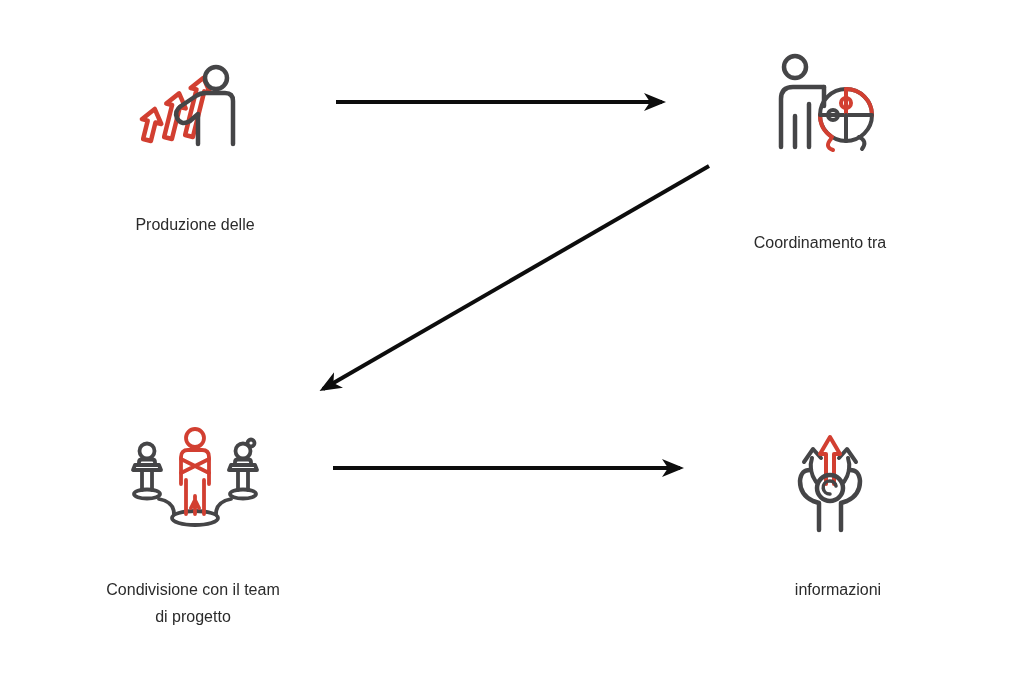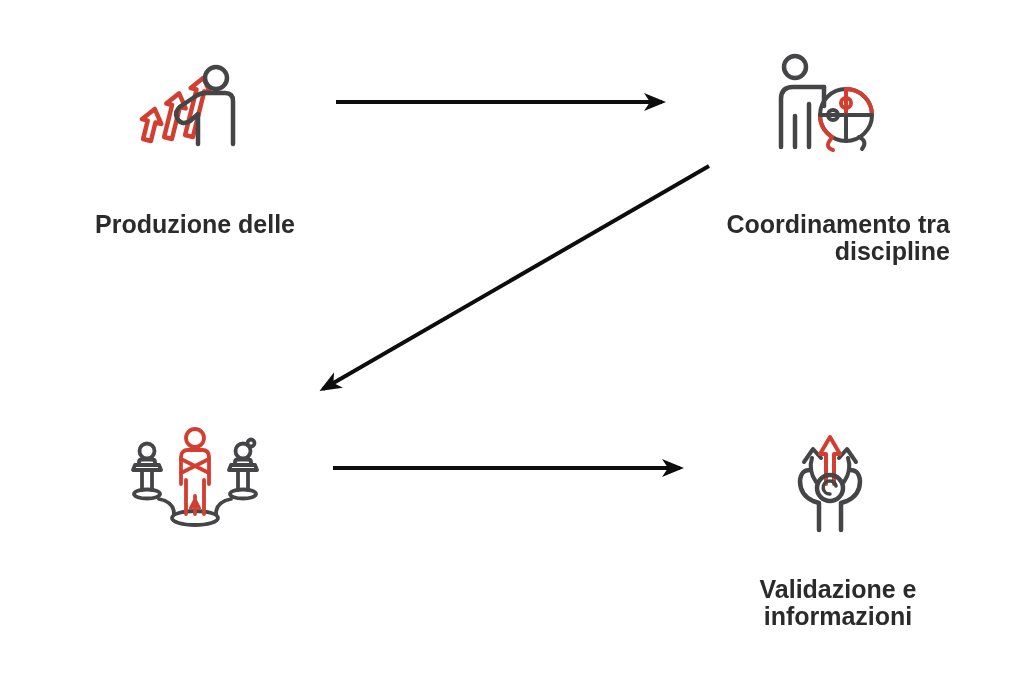--- a/index.html
+++ b/index.html
@@ -22,24 +22,24 @@
     position:absolute;left:0;top:0;width:1024px;height:674px;
     pointer-events:none;
   }
   .connector-line{stroke:var(--arrow-black);stroke-width:4;}
   .arrowhead-fill{fill:var(--arrow-black);}
   .node{position:absolute;}
   .node-icon{position:absolute;}
   .node-label{
     position:absolute;
     text-align:center;
-    font-size:25px;
+    font-size:16px;
     line-height:27px;
     color:var(--text-color);
-    font-weight:700;
+    font-weight:400;
   }
   .stroke-red{stroke:var(--accent-red);}
   .stroke-gray{stroke:var(--icon-gray);}
   .icon-stroke{fill:none;stroke-linecap:round;stroke-linejoin:round;}
 </style>
 </head>
 <body>
 
 <div class="canvas">
 
@@ -90,23 +90,22 @@
           <path class="stroke-gray" d="M58,63 L110,63"></path>
           <path class="stroke-red" d="M84,37 L84,63"></path>
           <path class="stroke-gray" d="M84,63 L84,89"></path>
           <circle class="stroke-red" cx="84" cy="51" r="5"></circle>
           <circle class="stroke-gray" cx="71" cy="63" r="5"></circle>
           <path class="stroke-red" d="M69,87 q-7,8 2,11"></path>
           <path class="stroke-gray" d="M97,85 q9,4 3,12"></path>
         </g>
       </svg>
     </div>
-    <div class="node-label" style="left:690px;top:211px;width:260px;text-align:right;">
+    <div class="node-label" style="left:690px;top:229px;width:260px;">
       <div>Coordinamento tra</div>
-      <div>discipline</div>
     </div>
   </div>
 
   <div class="node">
     <div class="node-icon" style="left:125px;top:424px;">
       <svg viewBox="0 0 140 105" width="140" height="105">
         <g class="icon-stroke stroke-gray" stroke-width="3.8">
           <circle cx="22" cy="27" r="7.5"></circle>
           <path d="M8,46 L36,46 L34,41 L10,41 Z"></path>
           <path d="M14,41 L14,38 Q14,35.5 17,35.5 L27,35.5 Q30,35.5 30,38 L30,41"></path>
@@ -125,20 +124,22 @@
         <g class="icon-stroke stroke-red" stroke-width="3.8">
           <circle cx="70" cy="14" r="9"></circle>
           <path d="M56,60 L56,33 Q56,26 63,26 L77,26 Q84,26 84,33 L84,60"></path>
           <path d="M56,35 L84,49 M84,35 L56,49"></path>
           <path d="M61,90 L61,56 M79,90 L79,56"></path>
           <path d="M70,90 L70,72 M66,84 L70,76 L74,84"></path>
         </g>
       </svg>
     </div>
     <div class="node-label" style="left:53px;top:576px;width:280px;">
+      <div>Condivisione con il team</div>
+      <div>di progetto</div>
     </div>
   </div>
 
   <div class="node">
     <div class="node-icon" style="left:775px;top:424px;">
       <svg viewBox="0 0 110 110" width="110" height="110">
         <g class="icon-stroke stroke-gray" stroke-width="4">
           <path d="M41,58 Q33,46 37,34"></path>
           <path d="M29,38 L38,25 L46,34"></path>
           <path d="M69,58 Q77,46 73,34"></path>
@@ -149,18 +150,17 @@
         </g>
         <g class="icon-stroke stroke-gray" stroke-width="4.5">
           <path d="M36,46 Q26,45 25,57 Q25,71 38,77 L44,79 L44,106"></path>
           <path d="M74,46 Q84,45 85,57 Q85,71 72,77 L66,79 L66,106"></path>
           <circle cx="55" cy="64" r="13"></circle>
           <path d="M61,62 a6.5,6.5 0 1 0 -6,8" stroke-width="3.5"></path>
         </g>
       </svg>
     </div>
     <div class="node-label" style="left:708px;top:576px;width:260px;">
-      <div>Validazione e</div>
       <div>informazioni</div>
     </div>
   </div>
 
 </div>
 
 </body></html>

